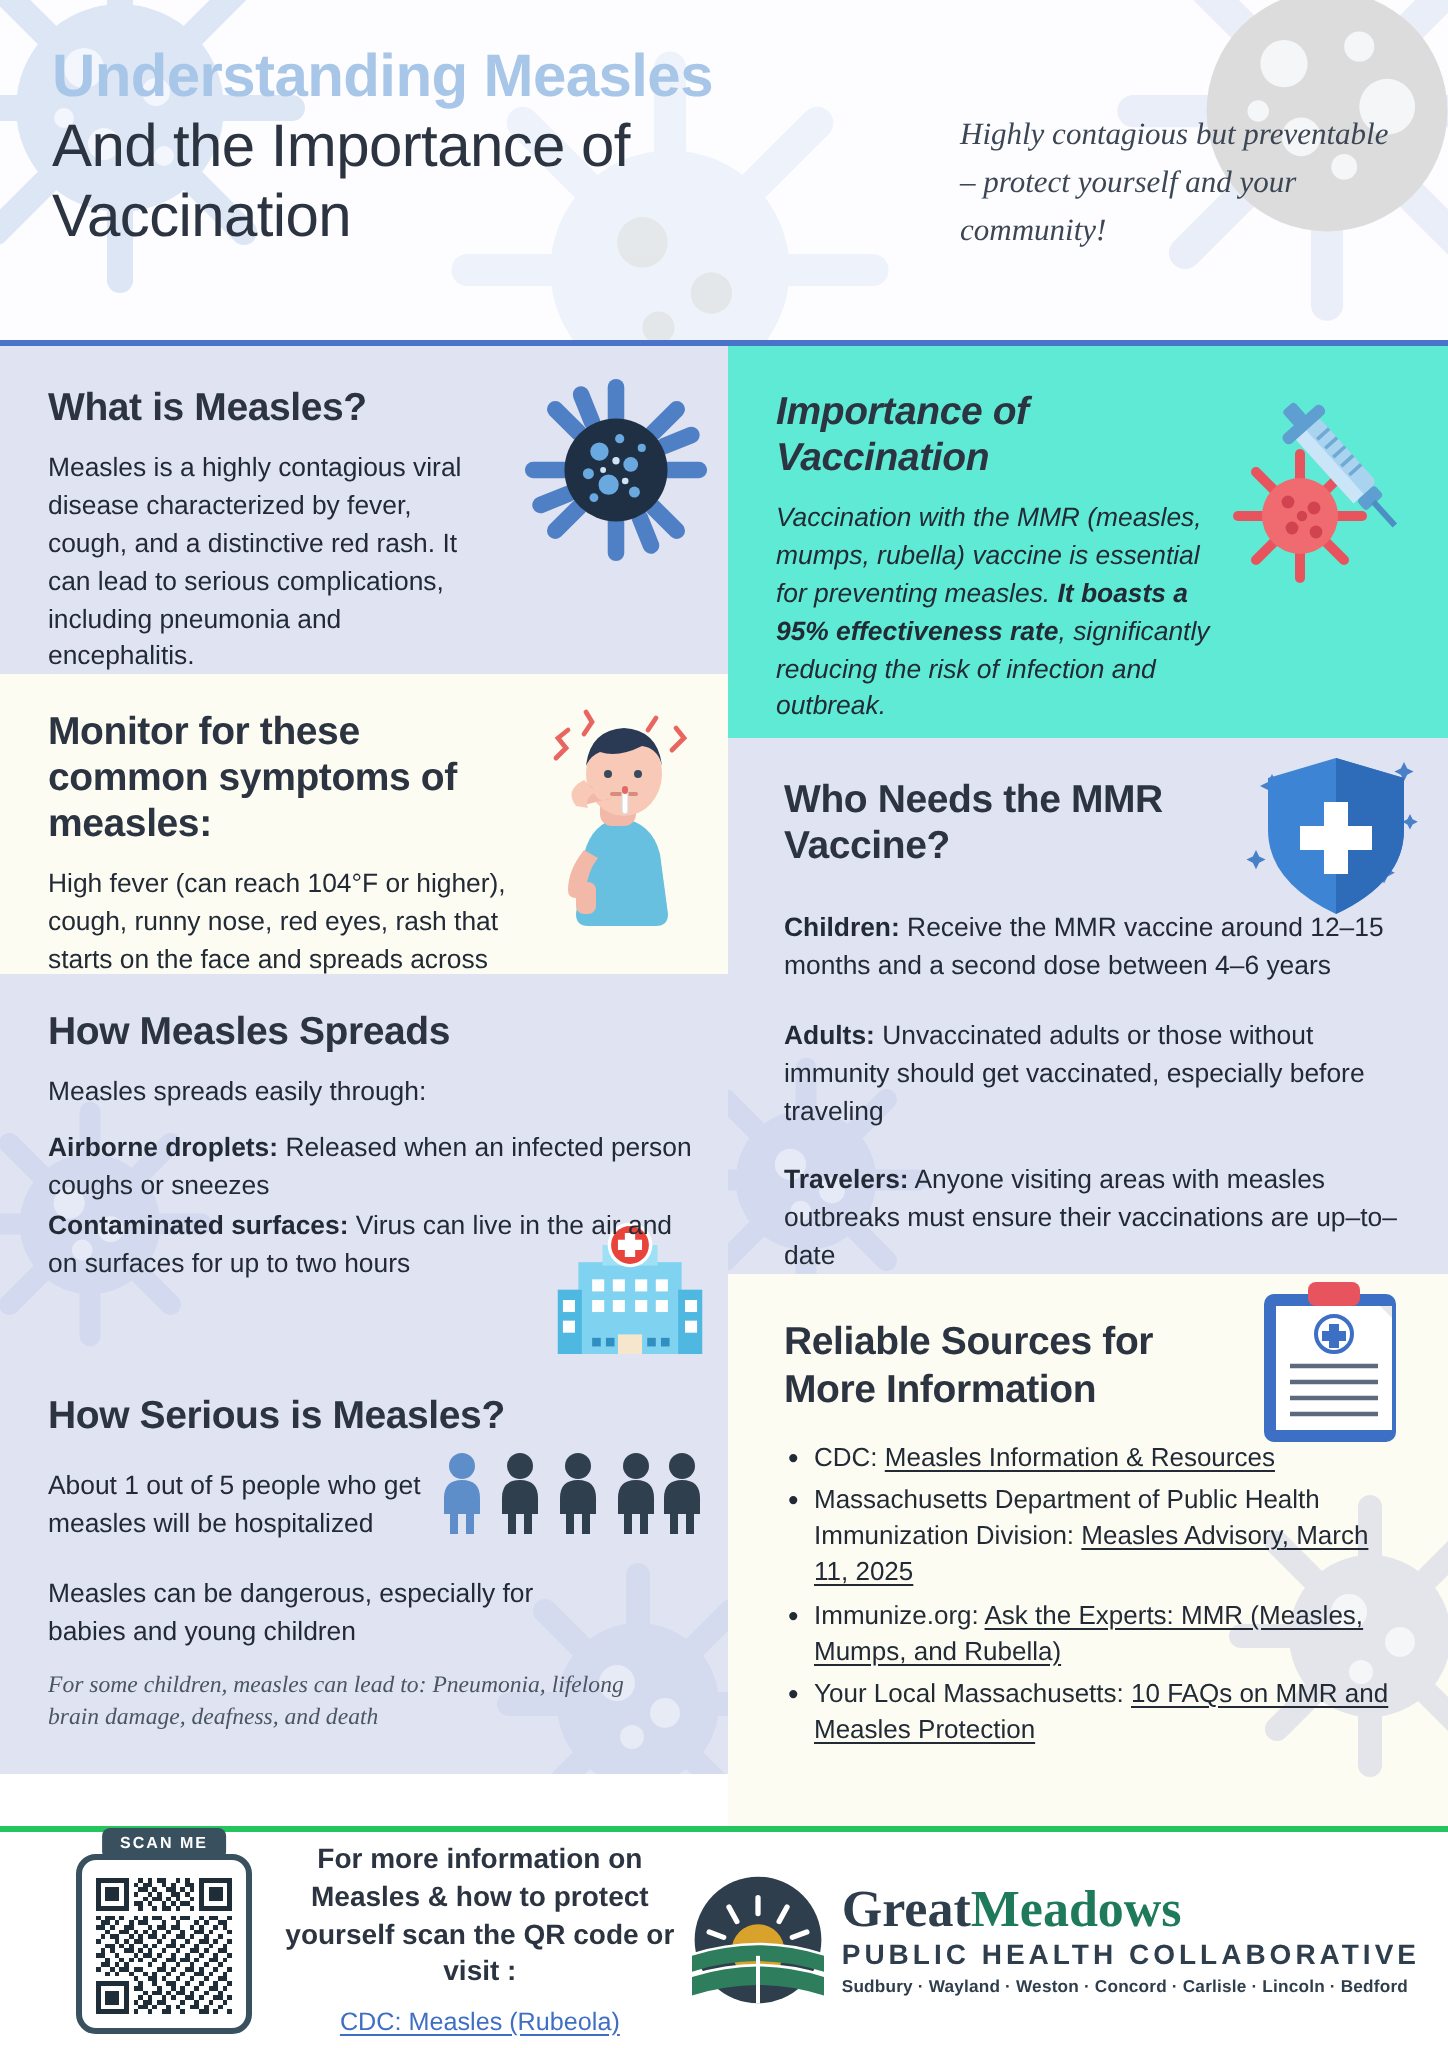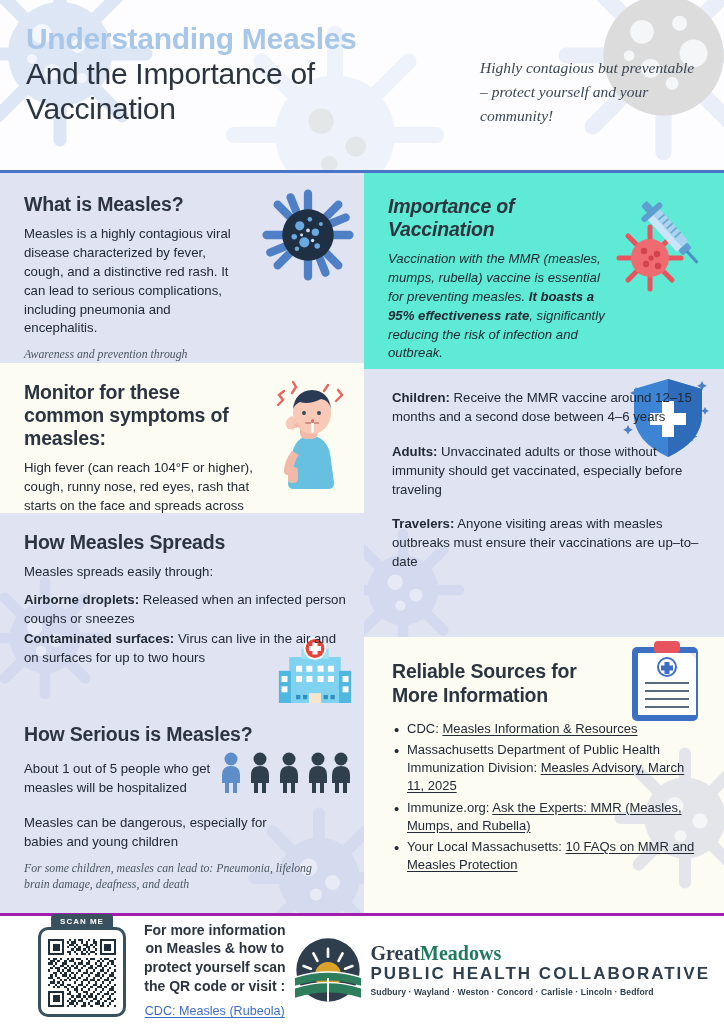--- a/index.html
+++ b/index.html
@@ -57,42 +57,42 @@
   p.body-txt {
     font-size:13.2px; line-height:1.43; color:#222a35; margin-bottom:7px;
   }
   p.body-txt b { font-weight:bold; }
   p.italic-note {
     font-family:"Liberation Serif", serif; font-style:italic;
     font-size:11.8px; line-height:1.42; color:#4b5663; margin-top:8px;
   }
 
   
-  .c-what      { padding:20px 120px 16px 24px; height:190px; }
+  .c-what      { padding:20px 120px 16px 24px; height:164px; }
   .c-monitor   { padding:18px 110px 14px 24px; height:150px; }
   .c-spreads   { padding:18px 18px 14px 24px; height:190px; }
   .c-serious   { padding:20px 24px 16px 24px; height:210px; }
   .c-import    { padding:22px 110px 16px 24px; height:196px; }
   .c-who       { padding:20px 22px 16px 28px; height:268px; }
   .c-sources   { padding:22px 22px 16px 28px; height:276px; }
 
   ul.src-list { list-style:none; margin-top:12px; }
   ul.src-list li {
     font-size:13px; line-height:1.40; color:#222a35; margin-bottom:3px;
     padding-left:15px; position:relative;
   }
   ul.src-list li:before {
     content:"•"; position:absolute; left:2px; top:-1px; font-size:15px; color:#222a35;
   }
   ul.src-list li u { text-decoration:underline; text-underline-offset:2px; }
 
   
   .footer {
     position:relative; width:724px; height:111px; background:#ffffff;
-    border-top:3px solid #a21caf; display:flex; align-items:center;
+    border-top:3px solid #22c55e; display:flex; align-items:center;
   }
   .qr-block { position:relative; margin-left:38px; width:88px; }
   .scan-me {
     position:absolute; top:-9px; left:50%; transform:translateX(-50%);
     background:#39505e; color:#fff; font-size:8px; font-weight:bold;
     letter-spacing:1px; padding:3px 9px 4px; border-radius:4px; z-index:4;
     white-space:nowrap;
   }
   .qr-frame {
     border:3px solid #39505e; border-radius:10px; padding:9px 7px 7px;
@@ -102,25 +102,25 @@
   .foot-text { flex:1; text-align:center; padding:0 4px 0 12px; }
   .foot-text .fl {
     font-size:14px; font-weight:bold; line-height:1.33; color:#2b3440;
   }
   .foot-link {
     display:inline-block; margin-top:9px; font-size:12.6px; color:#3f6fc4;
     text-decoration:underline; text-underline-offset:2px;
   }
   .logo-block { display:flex; align-items:center; margin-right:14px; }
   .logo-text { margin-left:9px; }
-  .logo-l1 { font-family:"Liberation Serif", serif; font-size:20px; line-height:1; }
+  .logo-l1 { font-family:"Liberation Serif", serif; font-size:26px; line-height:1; }
   .logo-l1 .great { color:#2f3e4d; font-weight:bold; }
   .logo-l1 .meadows { color:#1f7a5c; font-weight:bold; }
   .logo-l2 {
-    font-size:17px; letter-spacing:2.0px; color:#2f3e4d; font-weight:bold;
+    font-size:14px; letter-spacing:2.0px; color:#2f3e4d; font-weight:bold;
     margin-top:1px; white-space:nowrap;text-align:right;
   }
   .logo-l3 {
     font-size:8.6px; font-weight:bold; color:#2f3e4d; margin-top:3px;
     letter-spacing:0.1px; white-space:nowrap;
   }
 
   .deco { position:absolute; pointer-events:none; z-index:1; }
   .icon-abs { position:absolute; z-index:2; }
 </style>
@@ -466,20 +466,21 @@
             <path d="M10 50 l1.6 3.2 l3.2 1.6 l-3.2 1.6 l-1.6 3.2 l-1.6 -3.2 l-3.2 -1.6 l3.2 -1.6z"></path>
             <path d="M84 6 l1.6 3.2 l3.2 1.6 l-3.2 1.6 l-1.6 3.2 l-1.6 -3.2 l-3.2 -1.6 l3.2 -1.6z"></path>
             <path d="M87 32 l1.3 2.6 l2.6 1.3 l-2.6 1.3 l-1.3 2.6 l-1.3 -2.6 l-2.6 -1.3 l2.6 -1.3z"></path>
             <path d="M74 56 l1.8 3.6 l3.6 1.8 l-3.6 1.8 l-1.8 3.6 l-1.8 -3.6 l-3.6 -1.8 l3.6 -1.8z"></path>
           </g>
           <path d="M50 4 L84 14 v26 q0 26 -34 42 q-34 -16 -34 -42 V14z" fill="#3d85d4"></path>
           <path d="M50 4 L84 14 v26 q0 26 -34 42z" fill="#2e6cba"></path>
           <path d="M44 26 h12 v12 h12 v12 h-12 v12 h-12 v-12 h-12 v-12 h12z" fill="#ffffff"></path>
         </svg>
         <div class="card-inner">
+          <h2 class="card-title" style="max-width:200px;margin-bottom:20px;">Who Needs the MMR Vaccine?</h2>
           <p class="body-txt" style="margin-bottom:16px;">
             <b>Children:</b><span> Receive the MMR vaccine around 12–15 months and a second dose between 4–6 years</span>
           </p>
           <p class="body-txt" style="margin-bottom:16px;">
             <b>Adults:</b><span> Unvaccinated adults or those without immunity should get vaccinated, especially before traveling</span>
           </p>
           <p class="body-txt">
             <b>Travelers:</b><span> Anyone visiting areas with measles outbreaks must ensure their vaccinations are up–to–date</span>
           </p>
         </div>

